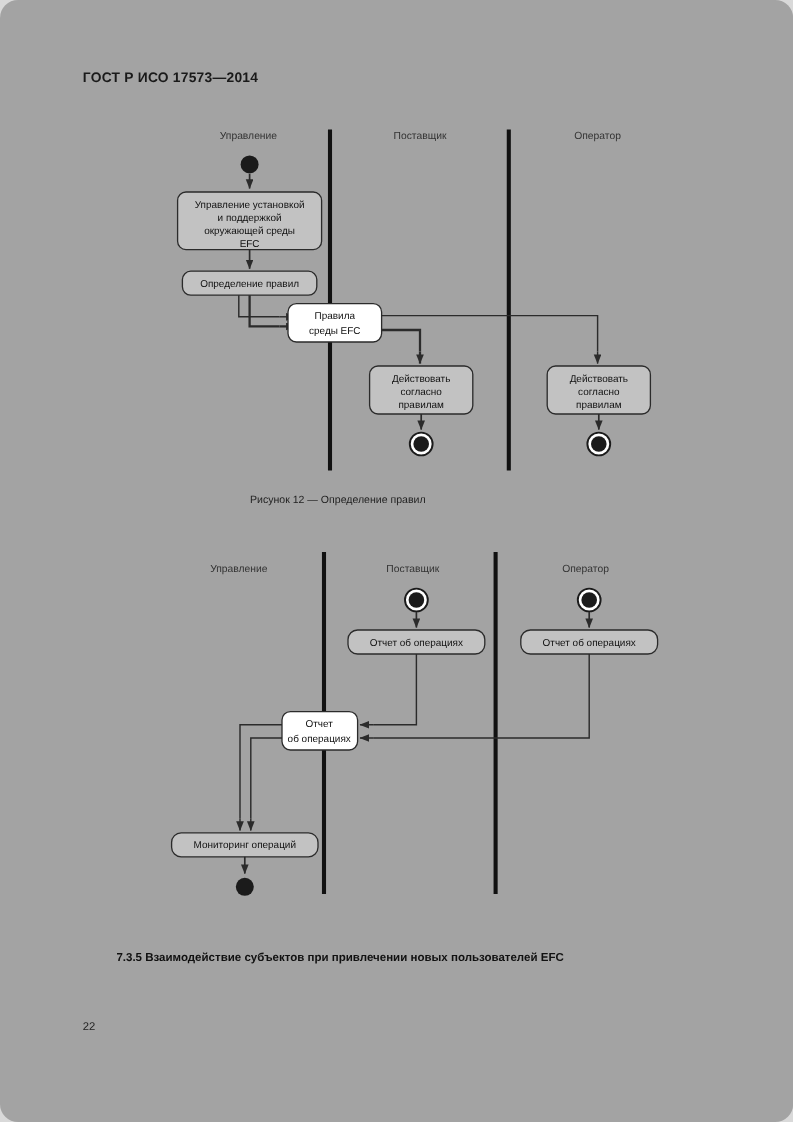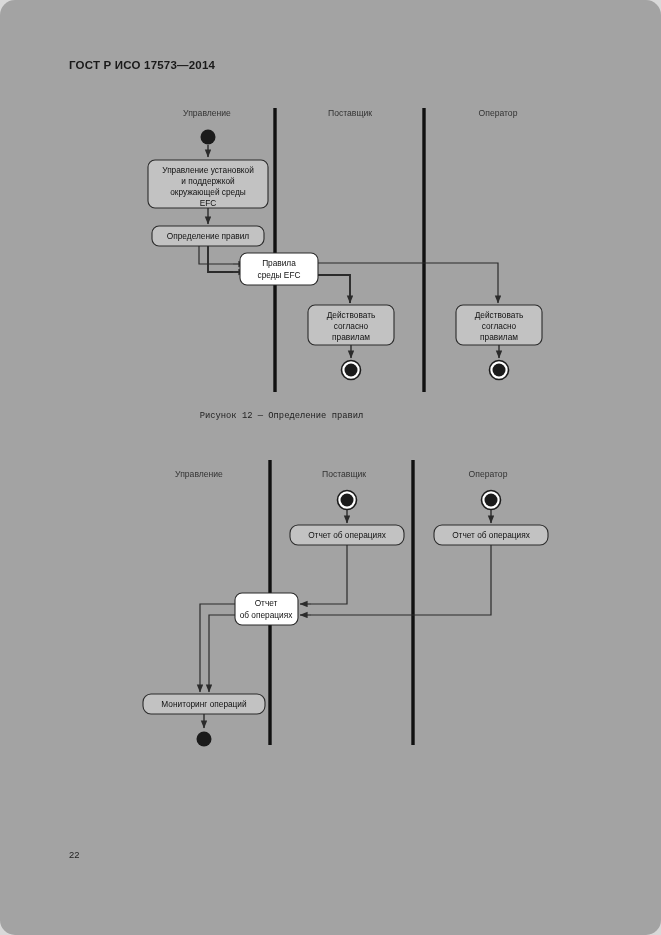--- a/index.html
+++ b/index.html
@@ -9,21 +9,21 @@
     overflow:hidden;
     border-radius:15px;
   }
   #header{
     position:absolute;left:69px;top:59px;font-size:11.5px;font-weight:bold;
     color:#1a1a1a;letter-spacing:.2px;white-space:nowrap;
   }
   .diagram{position:absolute;left:0;width:620px;}
   .diagram svg{display:block;}
   .caption{
-    position:absolute;width:563px;text-align:center;font-size:8.8px;color:#222;font-family:Liberation Mono, monospace;
+    position:absolute;width:563px;text-align:center;font-size:8.8px;color:#222;
   }
   #sec-head{
     position:absolute;left:97px;top:793px;font-size:9.6px;font-weight:bold;
     color:#111;white-space:nowrap;
   }
   #body-text{
     position:absolute;left:79px;top:809px;width:516px;font-size:9.6px;
     color:#111;line-height:14.4px;text-align:justify;
   }
   #body-text .indent{display:inline-block;width:17px;}
@@ -180,17 +180,18 @@
         <rect x="143" y="239" width="122" height="20" rx="8" ry="8"></rect>
         <text class="node-txt" x="204" y="252" text-anchor="middle">Мониторинг операций</text>
       </g>
 
       <line class="flow" x1="204" y1="259" x2="204" y2="273" stroke-width="1.4" marker-end="url(#ah2)"></line>
       <circle cx="204" cy="284" r="7.5" fill="#1b1b1b"></circle>
     </svg>
   </div>
 
 
+  <div id="sec-head">7.3.5  Взаимодействие субъектов при привлечении новых пользователей EFC</div>
 
 
   <div id="pageno">22</div>
 
 </div>
 
 </body></html>

